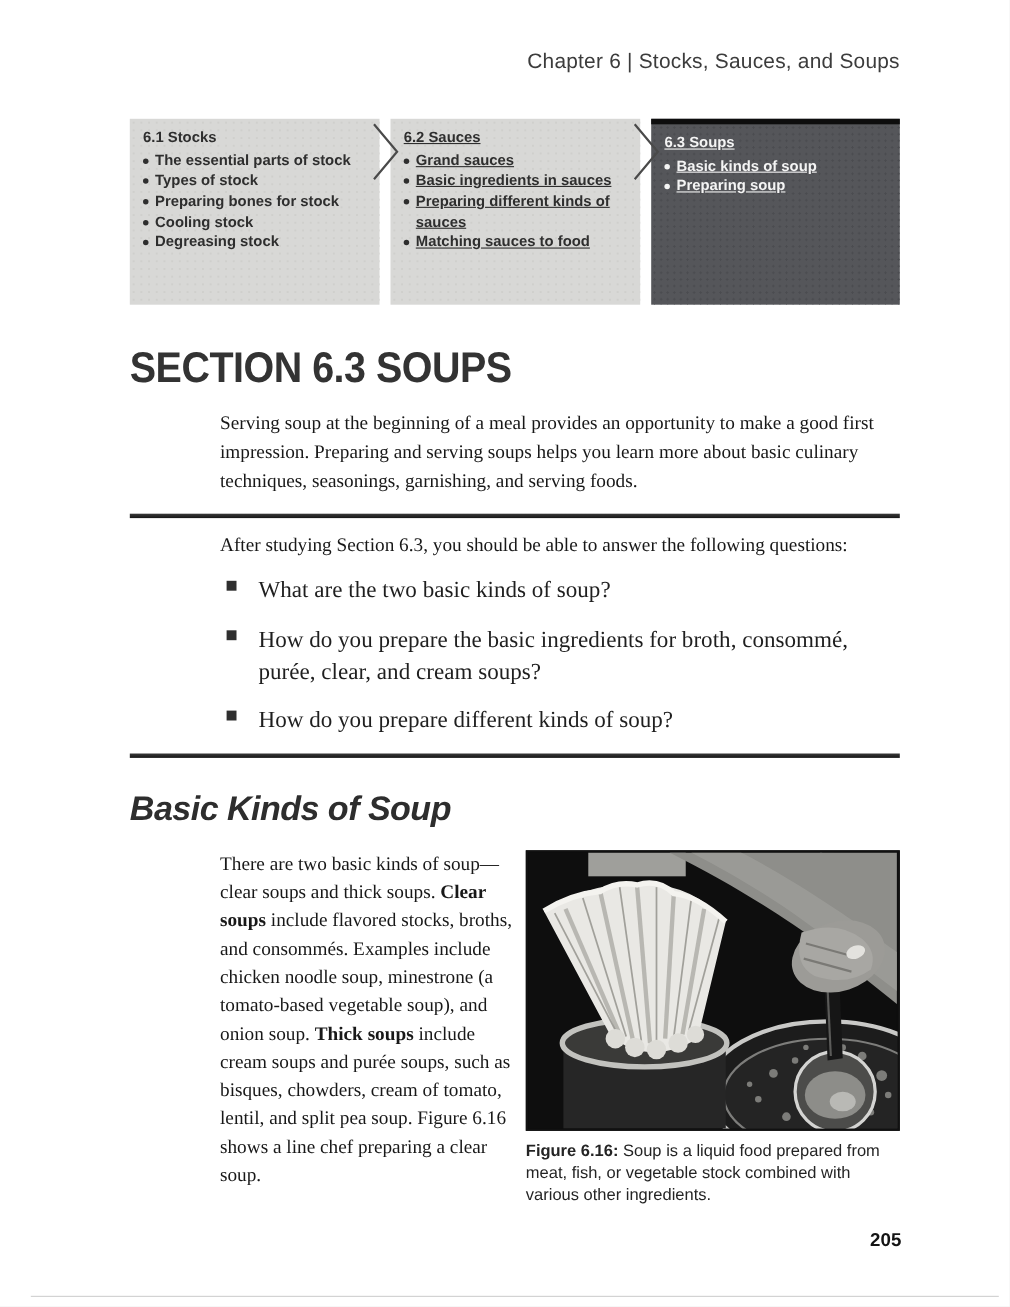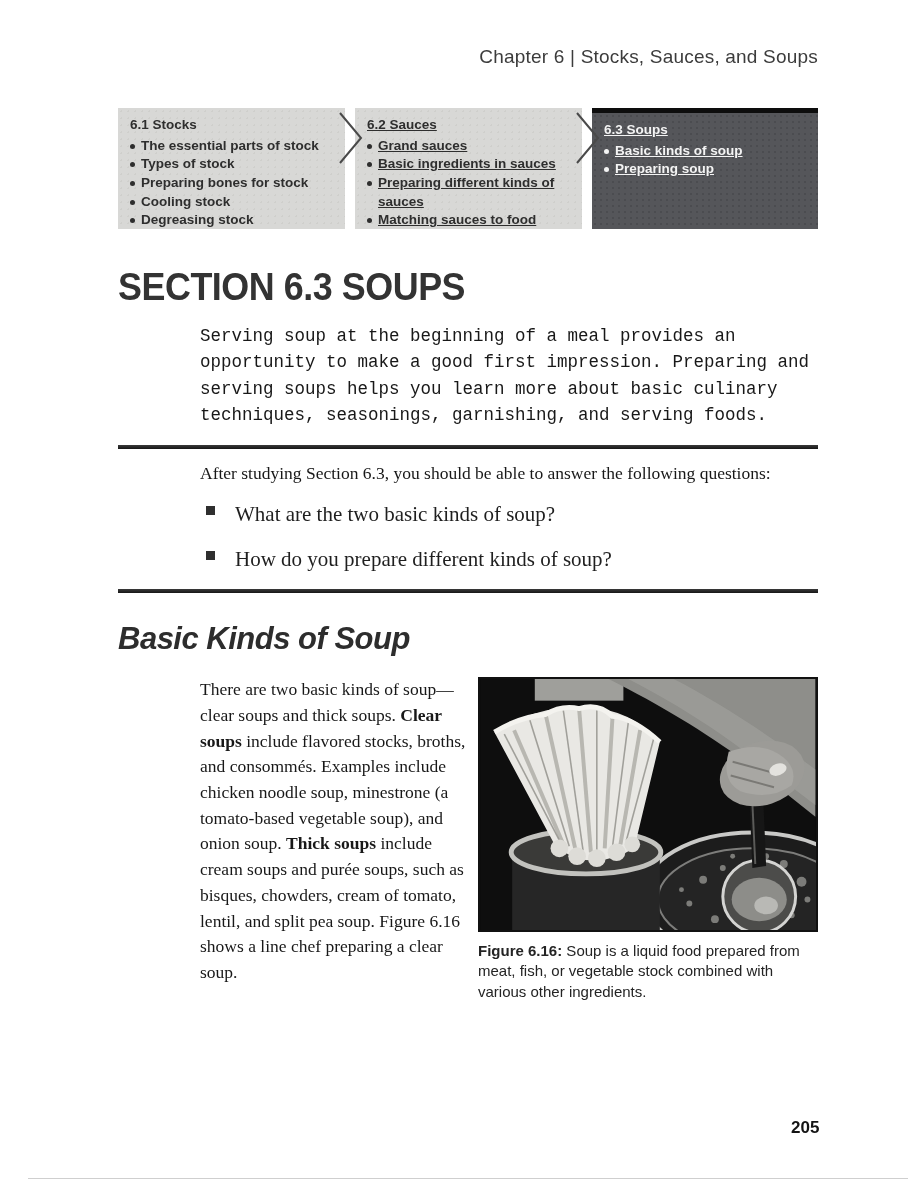--- a/index.html
+++ b/index.html
@@ -18,21 +18,21 @@
   
   .running-head {
     padding-top:46px;
     text-align:right;
     font-size:19px;
     letter-spacing:0.2px;
     color:#3c3c3c;
   }
 
   
-  .outline-row { position:relative; display:flex; margin-top:40px; height:121px; }
+  .outline-row { position:relative; display:flex; margin-top:40px; height:169px; }
   .outline-box {
     width:227px; padding:8px 10px 8px 12px;
     background:#d8d8d6;
     background-image:radial-gradient(#cfcfcc 1px, transparent 1px);
     background-size:7px 7px;
     font-size:13.5px; line-height:1.38; color:#2e2e2e; font-weight:700;
   }
   .outline-box + .outline-box { margin-left:10px;text-decoration:underline; }
   .outline-box.dark {
     width:226px;
@@ -54,21 +54,21 @@
   
   .section-heading {
     margin-top:36px;
     font-size:39px; font-weight:900; letter-spacing:-0.5px;
     color:#333;
     transform:scaleX(0.92); transform-origin:left;
   }
   .indent { margin-left:82px; width:618px; }
   .intro-para {
     margin-top:14px;
-    font-family:Liberation Mono, monospace;
+    font-family:Liberation Serif, serif;
     font-size:17.5px; line-height:1.5; color:#181818;
   }
   .rule { margin-top:17px; height:4px; background:linear-gradient(#3a3a3a,#161616); }
 
   
   .sq-heading { margin-top:20px; font-size:24px; font-weight:800; color:#222; letter-spacing:-0.3px; }
   .sq-lead {
     margin-top:12px;
     font-family:"Liberation Serif", serif;
     font-size:17.5px; line-height:1.45; color:#181818;
@@ -183,20 +183,24 @@
     <p class="intro-para indent">Serving soup at the beginning of a meal provides an opportunity to make a good first impression. Preparing and serving soups helps you learn more about basic culinary techniques, seasonings, garnishing, and serving foods.</p>
 
     <div class="rule"></div>
 
     <p class="sq-lead indent">After studying Section 6.3, you should be able to answer the following questions:</p>
 
     <ul class="sq-list indent">
       <li>
           <span class="bullet-square"></span>
           <span>What are the two basic kinds of soup?</span>
+        </li>
+      <li>
+          <span class="bullet-square"></span>
+          <span>How do you prepare the basic ingredients for broth, consommé, purée, clear, and cream soups?</span>
         </li>
       <li>
           <span class="bullet-square"></span>
           <span>How do you prepare different kinds of soup?</span>
         </li>
     </ul>
 
     <div class="rule rule-2"></div>
 
     <h2 class="bk-heading">Basic Kinds of Soup</h2>

